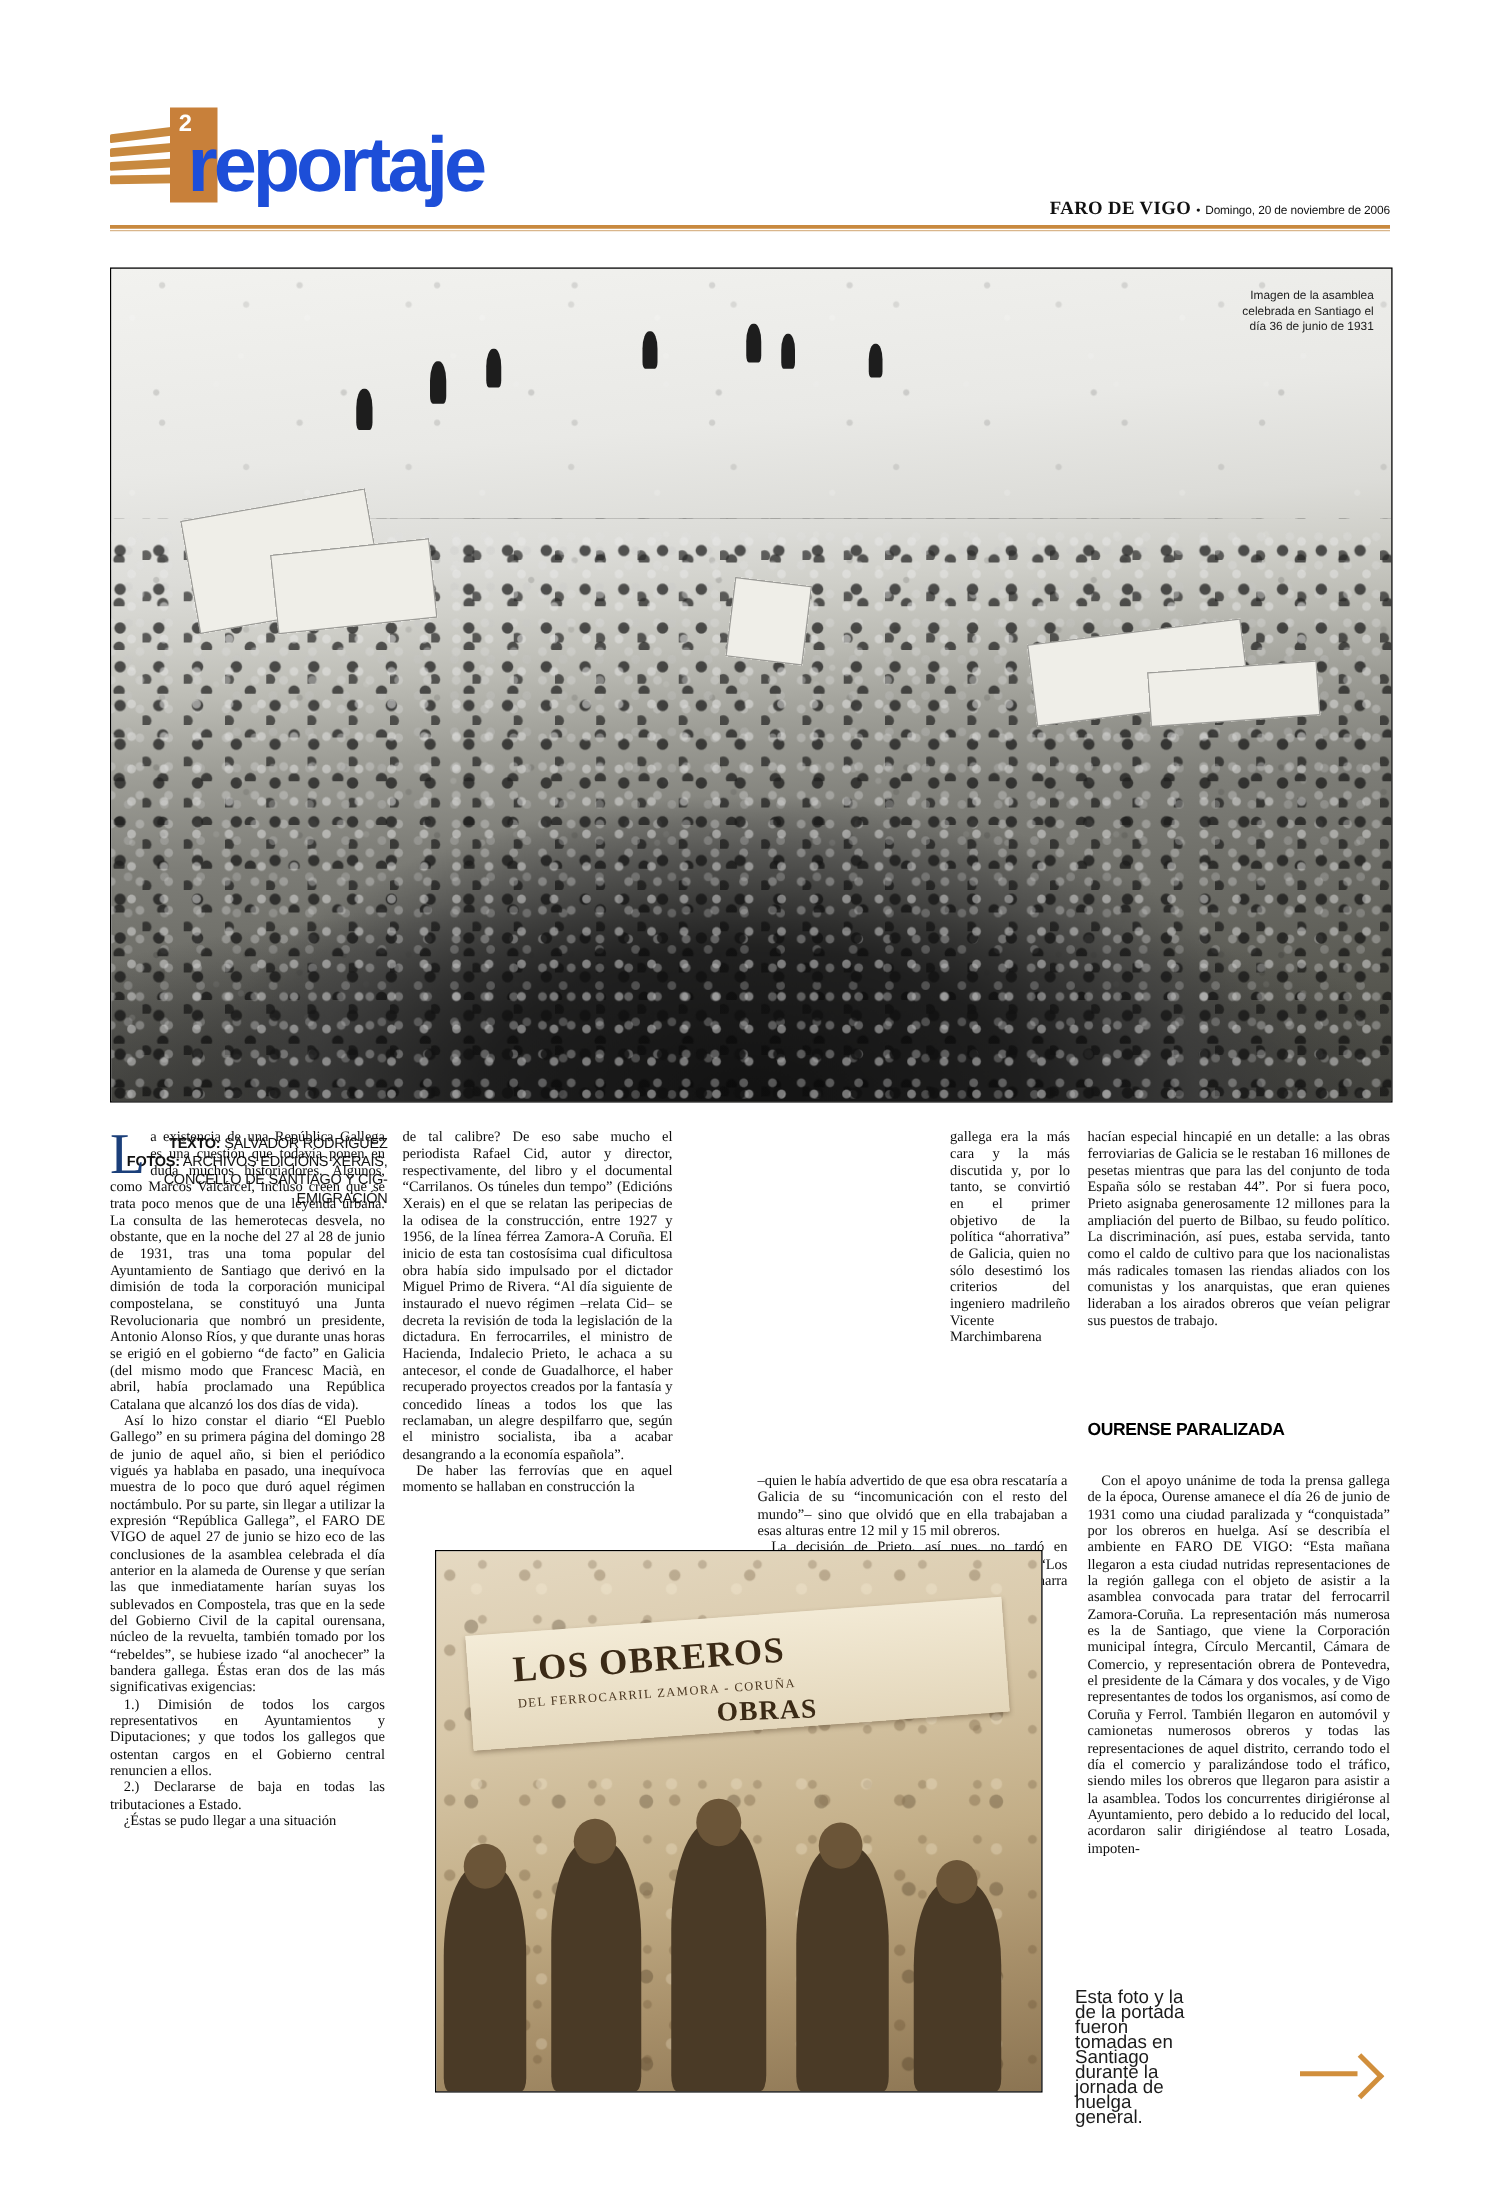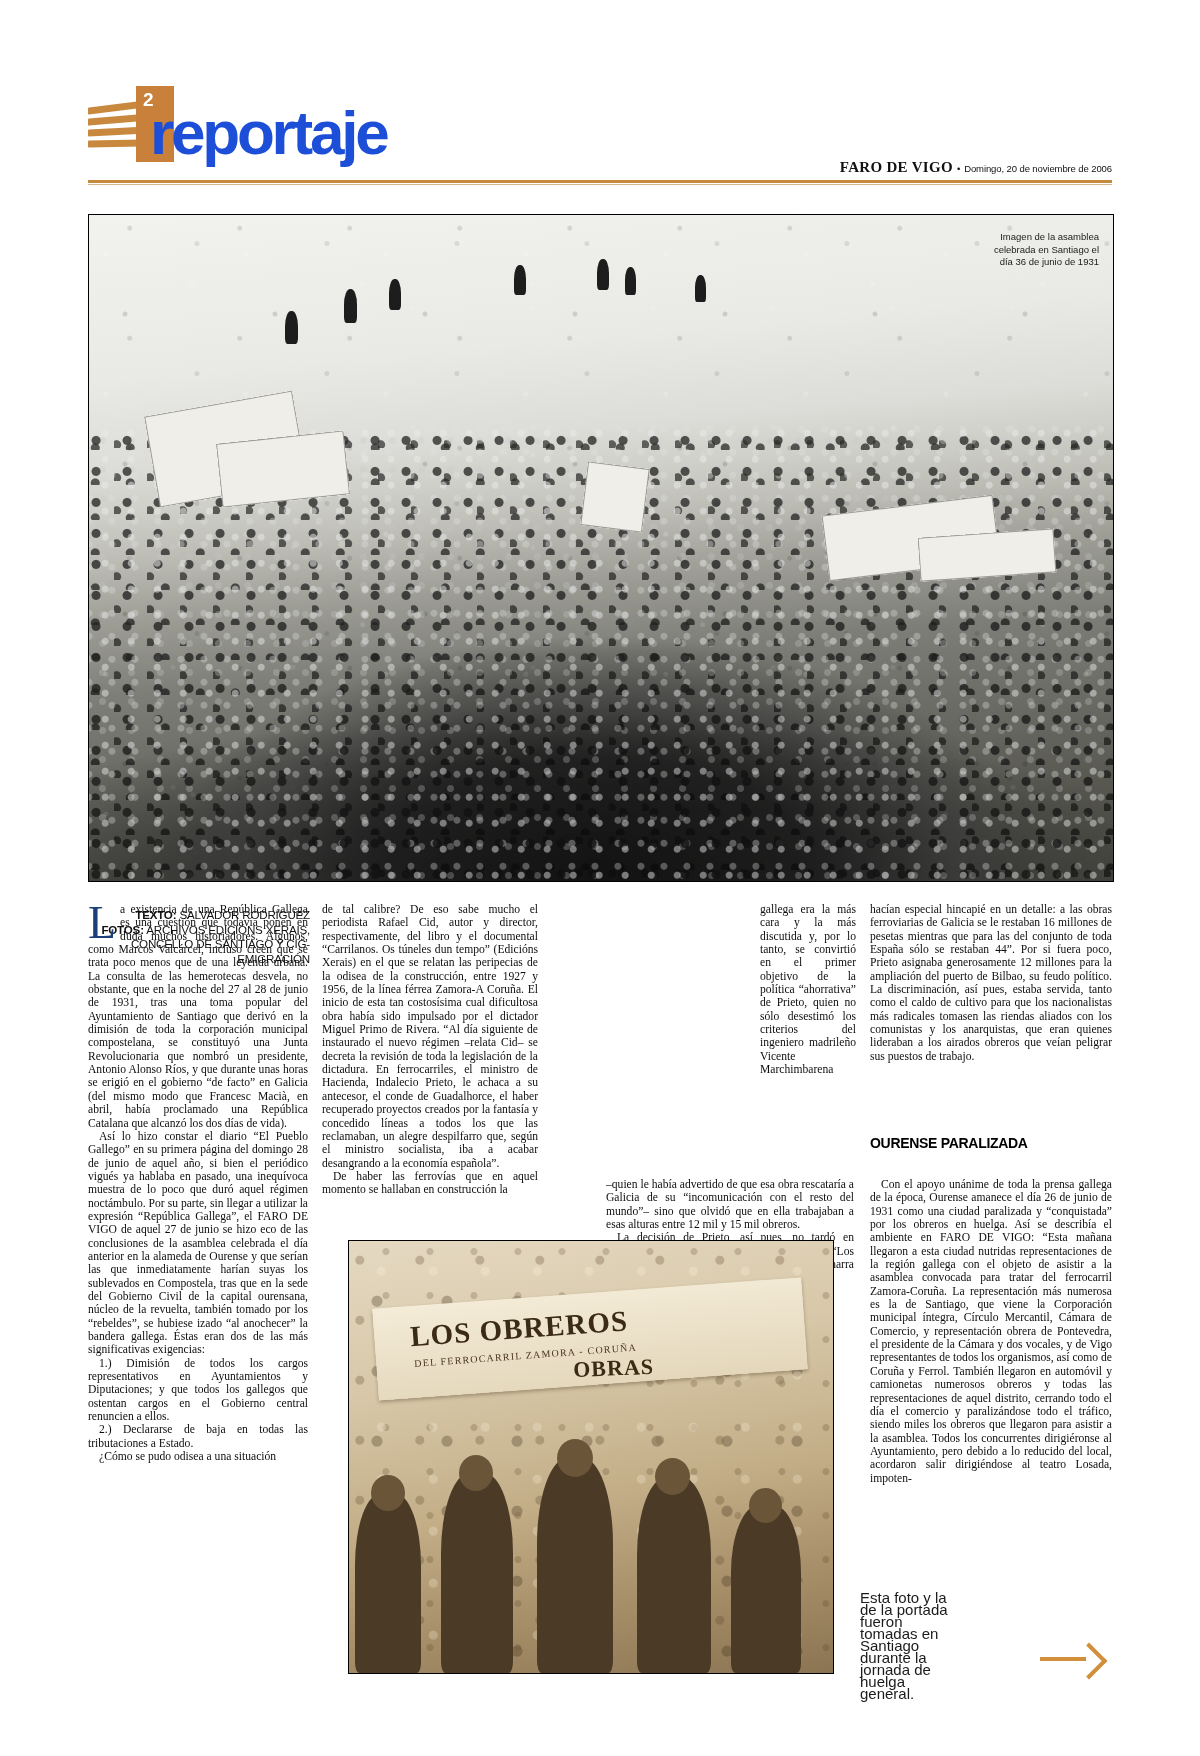--- a/index.html
+++ b/index.html
@@ -182,31 +182,31 @@
     <span>SALVADOR RODRÍGUEZ</span><br>
     <b>FOTOS:</b>
     <span>ARCHIVOS EDICIÓNS XERAIS, CONCELLO DE SANTIAGO Y CIG-EMIGRACIÓN</span>
   </div>
 
   <div class="col c1">
     <p class="noind"><span class="dropcap">L</span><span>a existencia de una República Gallega es una cuestión que todavía ponen en duda muchos historiadores. Algunos, como Marcos Valcárcel, incluso creen que se trata poco menos que de una leyenda urbana. La consulta de las hemerotecas desvela, no obstante, que en la noche del 27 al 28 de junio de 1931, tras una toma popular del Ayuntamiento de Santiago que derivó en la dimisión de toda la corporación municipal compostelana, se constituyó una Junta Revolucionaria que nombró un presidente, Antonio Alonso Ríos, y que durante unas horas se erigió en el gobierno “de facto” en Galicia (del mismo modo que Francesc Macià, en abril, había proclamado una República Catalana que alcanzó los dos días de vida).</span></p>
     <p>Así lo hizo constar el diario “El Pueblo Gallego” en su primera página del domingo 28 de junio de aquel año, si bien el periódico vigués ya hablaba en pasado, una inequívoca muestra de lo poco que duró aquel régimen noctámbulo. Por su parte, sin llegar a utilizar la expresión “República Gallega”, el FARO DE VIGO de aquel 27 de junio se hizo eco de las conclusiones de la asamblea celebrada el día anterior en la alameda de Ourense y que serían las que inmediatamente harían suyas los sublevados en Compostela, tras que en la sede del Gobierno Civil de la capital ourensana, núcleo de la revuelta, también tomado por los “rebeldes”, se hubiese izado “al anochecer” la bandera gallega. Éstas eran dos de las más significativas exigencias:</p>
     <p>1.) Dimisión de todos los cargos representativos en Ayuntamientos y Diputaciones; y que todos los gallegos que ostentan cargos en el Gobierno central renuncien a ellos.</p>
     <p>2.) Declararse de baja en todas las tributaciones a Estado.</p>
-    <p>¿Cómo se pudo odisea a una situación</p>
+    <p>¿Éstas se pudo llegar a una situación</p>
   </div>
 
   <div class="col c2">
     <p class="noind">de tal calibre? De eso sabe mucho el periodista Rafael Cid, autor y director, respectivamente, del libro y el documental “Carrilanos. Os túneles dun tempo” (Edicións Xerais) en el que se relatan las peripecias de la odisea de la construcción, entre 1927 y 1956, de la línea férrea Zamora-A Coruña. El inicio de esta tan costosísima cual dificultosa obra había sido impulsado por el dictador Miguel Primo de Rivera. “Al día siguiente de instaurado el nuevo régimen –relata Cid– se decreta la revisión de toda la legislación de la dictadura. En ferrocarriles, el ministro de Hacienda, Indalecio Prieto, le achaca a su antecesor, el conde de Guadalhorce, el haber recuperado proyectos creados por la fantasía y concedido líneas a todos los que las reclamaban, un alegre despilfarro que, según el ministro socialista, iba a acabar desangrando a la economía española”.</p>
     <p>De haber las ferrovías que en aquel momento se hallaban en construcción la</p>
   </div>
 
 
   <div class="col c4">
-    <p class="noind">gallega era la más cara y la más discutida y, por lo tanto, se convirtió en el primer objetivo de la política “ahorrativa” de Prieto, quien no sólo desestimó los criterios del ingeniero madrileño Vicente Marchimbarena</p>
+    <p class="noind">gallega era la más cara y la más discutida y, por lo tanto, se convirtió en el primer objetivo de la política “ahorrativa” de Galicia, quien no sólo desestimó los criterios del ingeniero madrileño Vicente Marchimbarena</p>
   </div>
   <div class="col c3b" style="left:606px;top:1178px;width:248px;">
     <p class="noind">–quien le había advertido de que esa obra rescataría a Galicia de su “incomunicación con el resto del mundo”– sino que olvidó que en ella trabajaban a esas alturas entre 12 mil y 15 mil obreros.</p>
     <p>La decisión de Prieto, así pues, no tardó en provocar las revueltas entre los trabajadores: “Los que protestaban por la suspensión de las obras –narra Rafael Cid–</p>
   </div>
 
   <div class="col c5">
     <p class="noind">hacían especial hincapié en un detalle: a las obras ferroviarias de Galicia se le restaban 16 millones de pesetas mientras que para las del conjunto de toda España sólo se restaban 44”. Por si fuera poco, Prieto asignaba generosamente 12 millones para la ampliación del puerto de Bilbao, su feudo político. La discriminación, así pues, estaba servida, tanto como el caldo de cultivo para que los nacionalistas más radicales tomasen las riendas aliados con los comunistas y los anarquistas, que eran quienes lideraban a los airados obreros que veían peligrar sus puestos de trabajo.</p>
   </div>
 

